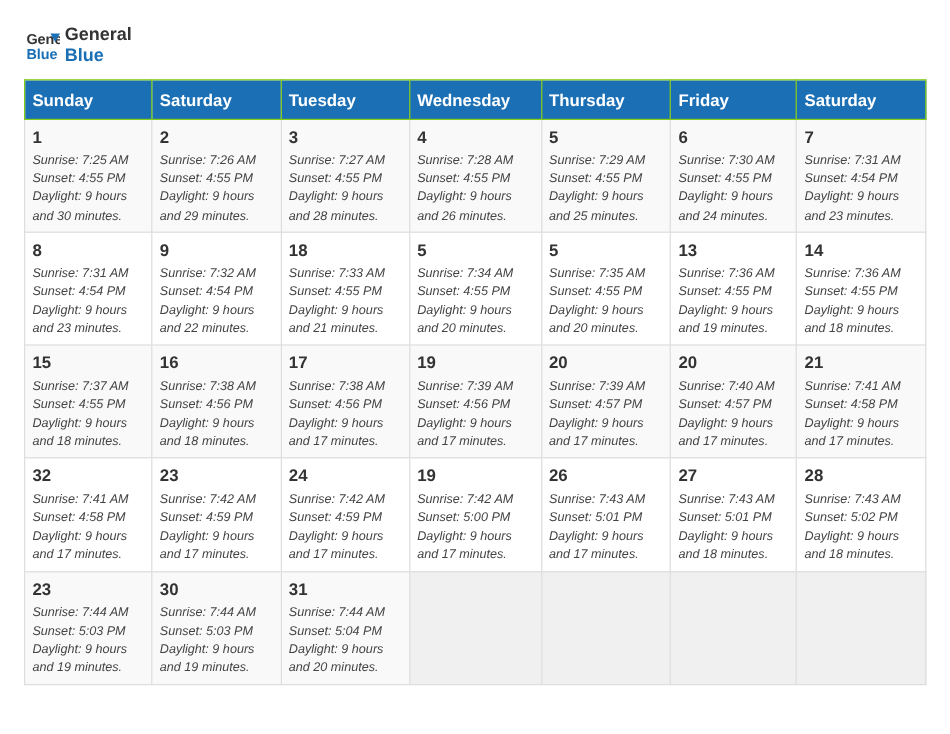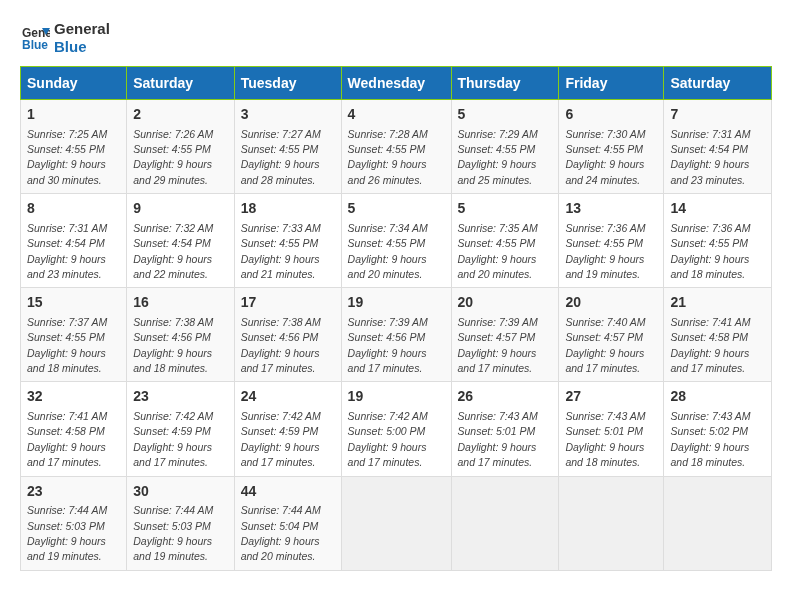--- a/index.html
+++ b/index.html
@@ -360,21 +360,21 @@
       </td>
         <td>
         <span class="day-num">30</span>
         <span class="day-info">
           Sunrise: 7:44 AM<br>
           Sunset: 5:03 PM<br>
           Daylight: 9 hours and 19 minutes.
         </span>
       </td>
         <td>
-        <span class="day-num">44</span>
+        <span class="day-num">31</span>
         <span class="day-info">
           Sunrise: 7:44 AM<br>
           Sunset: 5:04 PM<br>
           Daylight: 9 hours and 20 minutes.
         </span>
       </td>
         <td class="empty-cell"></td>
         <td class="empty-cell"></td>
         <td class="empty-cell"></td>
         <td class="empty-cell"></td>

